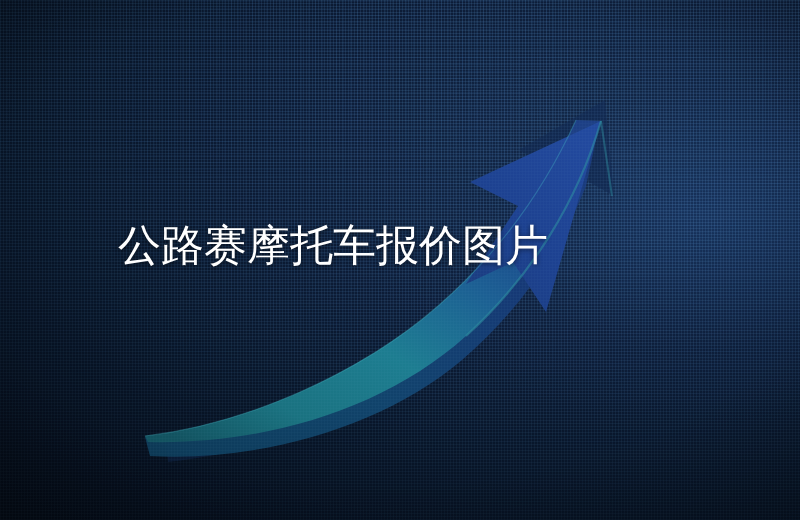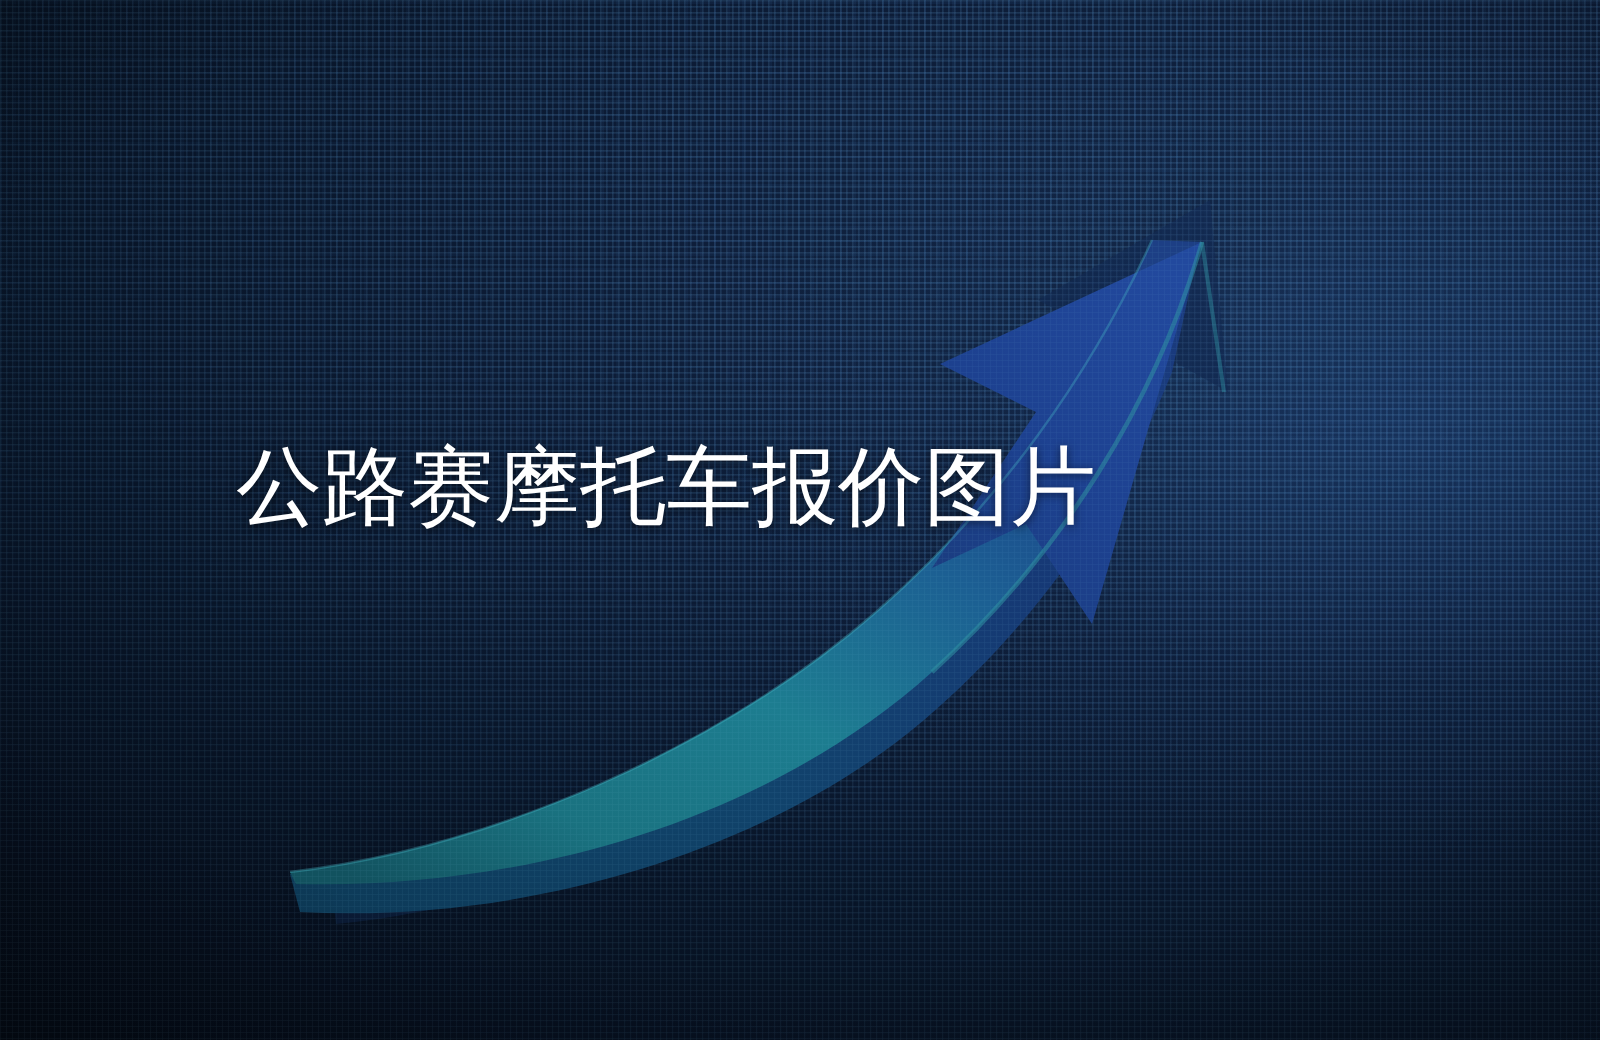--- a/index.html
+++ b/index.html
@@ -5,21 +5,21 @@
   html, body {
     margin: 0;
     padding: 0;
     background: #000;
   }
   #banner {
     position: relative;
     width: 800px;
     height: 520px;
     overflow: hidden;
-    font-family: Liberation Serif, serif;
+    font-family: Liberation Sans, sans-serif;
     background: #060e1c;
   }
 
   
   .bg-base {
     position: absolute;
     inset: 0;
     background:
       radial-gradient(125% 105% at 78% 30%, #14294a 0%, #0d1d38 32%, #081528 58%, #050d1a 80%, #03080f 100%);
   }

